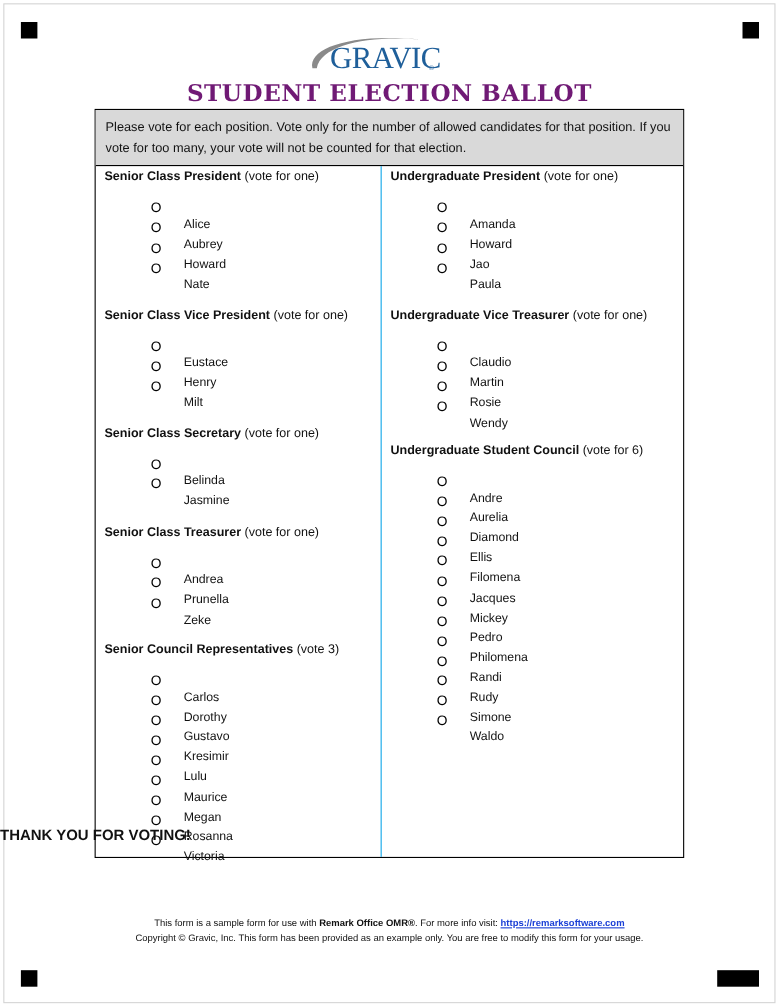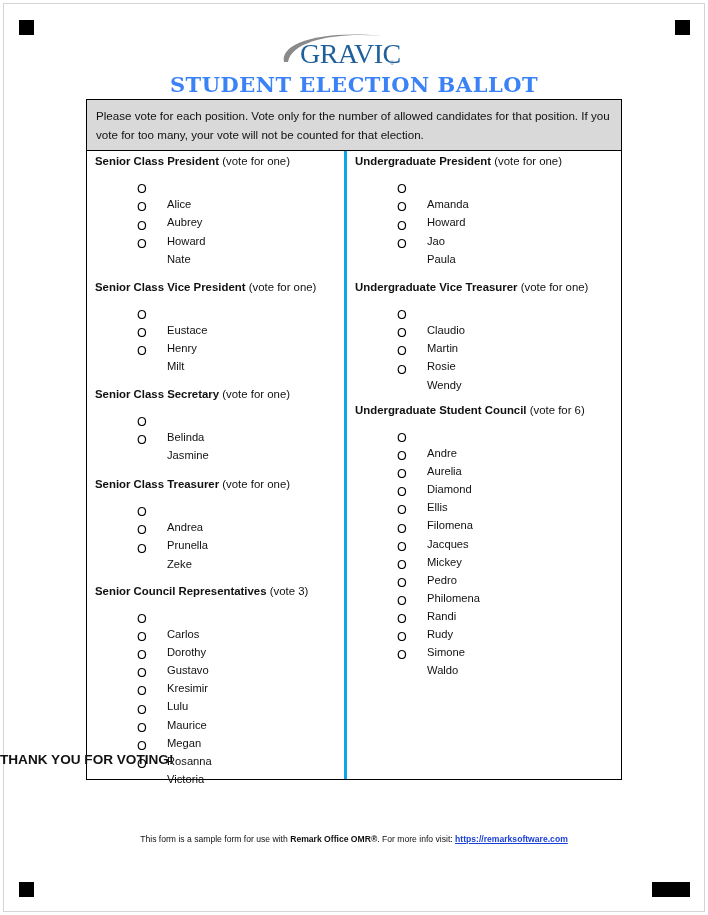--- a/index.html
+++ b/index.html
@@ -10,27 +10,27 @@
   .mark.tl { left: 19px; top: 20px; width: 15px; height: 15px; }
   .mark.tr { left: 675px; top: 20px; width: 15px; height: 15px; }
   .mark.bl { left: 19px; top: 882px; width: 15px; height: 15px; }
   .mark.br { left: 652px; top: 882px; width: 38px; height: 15px; }
 
   .logo { position: absolute; left: 278px; top: 28px; width: 120px; height: 44px; }
   .logo svg { position: absolute; left: 0; top: 0; }
   .logo-text { position: absolute; left: 22px; top: 10px; font-family: "Liberation Serif", serif; font-size: 28px; color: #1f5f9a; letter-spacing: -0.5px; }
   .logo-reg { position: absolute; left: 112px; top: 32px; font-size: 6px; color: #1f5f9a; }
 
-  .title { position: absolute; left: 0; width: 708px; top: 72px; text-align: center; font-family: "DejaVu Serif", serif; font-weight: bold; font-size: 21px; letter-spacing: 0.5px; color: #3b82f6; }
+  .title { position: absolute; left: 0; width: 708px; top: 72px; text-align: center; font-family: "DejaVu Serif", serif; font-weight: bold; font-size: 21px; letter-spacing: 0.5px; color: #701a75; }
 
   .ballot { position: absolute; left: 86px; top: 99px; width: 536px; height: 681px; border: 1px solid #000; }
   .instructions { height: 51px; background: #d9d9d9; border-bottom: 1px solid #000; padding: 6px 9px; font-size: 11.6px; line-height: 19px; color: #111; }
   .columns { position: absolute; left: 0; top: 51px; width: 534px; height: 628px; }
   .col { position: absolute; top: 0; height: 628px; }
-  .col.left { left: 0; width: 260px; border-right: 3px solid #0ea5e9; }
+  .col.left { left: 0; width: 260px; border-right: 1px solid #0ea5e9; }
   .col.right { left: 260px; width: 274px; }
 
   .section { position: absolute; left: 0; width: 100%; }
   .sec-head { font-size: 11.4px; padding-left: 8px; color: #111; white-space: nowrap; }
   .sec-head b { font-weight: bold; }
   .cand { position: absolute; left: 0; height: 18px; width: 240px; }
   .bubble { position: absolute; left: 50px; top: 0; font-size: 12.5px; line-height: 14px; color: #000; cursor: pointer; }
   .cname { position: absolute; left: 80px; top: 15px; font-size: 11.2px; line-height: 14px; color: #111; }
 
   .thanks { position: absolute; left: 0; width: 708px; top: 752px; text-align: left; font-weight: bold; font-size: 13.6px; color: #111; }
@@ -258,13 +258,14 @@
       </div>
   </div>
 </div>
 
 <div class="thanks">THANK YOU FOR VOTING!</div>
 
 <div class="footer">
   <div>
     <span>This form is a sample form for use with </span><span class="b">Remark Office OMR®</span><span>. For more info visit: </span><a class="b">https://remarksoftware.com</a>
   </div>
+  <div>Copyright © Gravic, Inc. This form has been provided as an example only. You are free to modify this form for your usage.</div>
 </div>
 
 </body></html>

